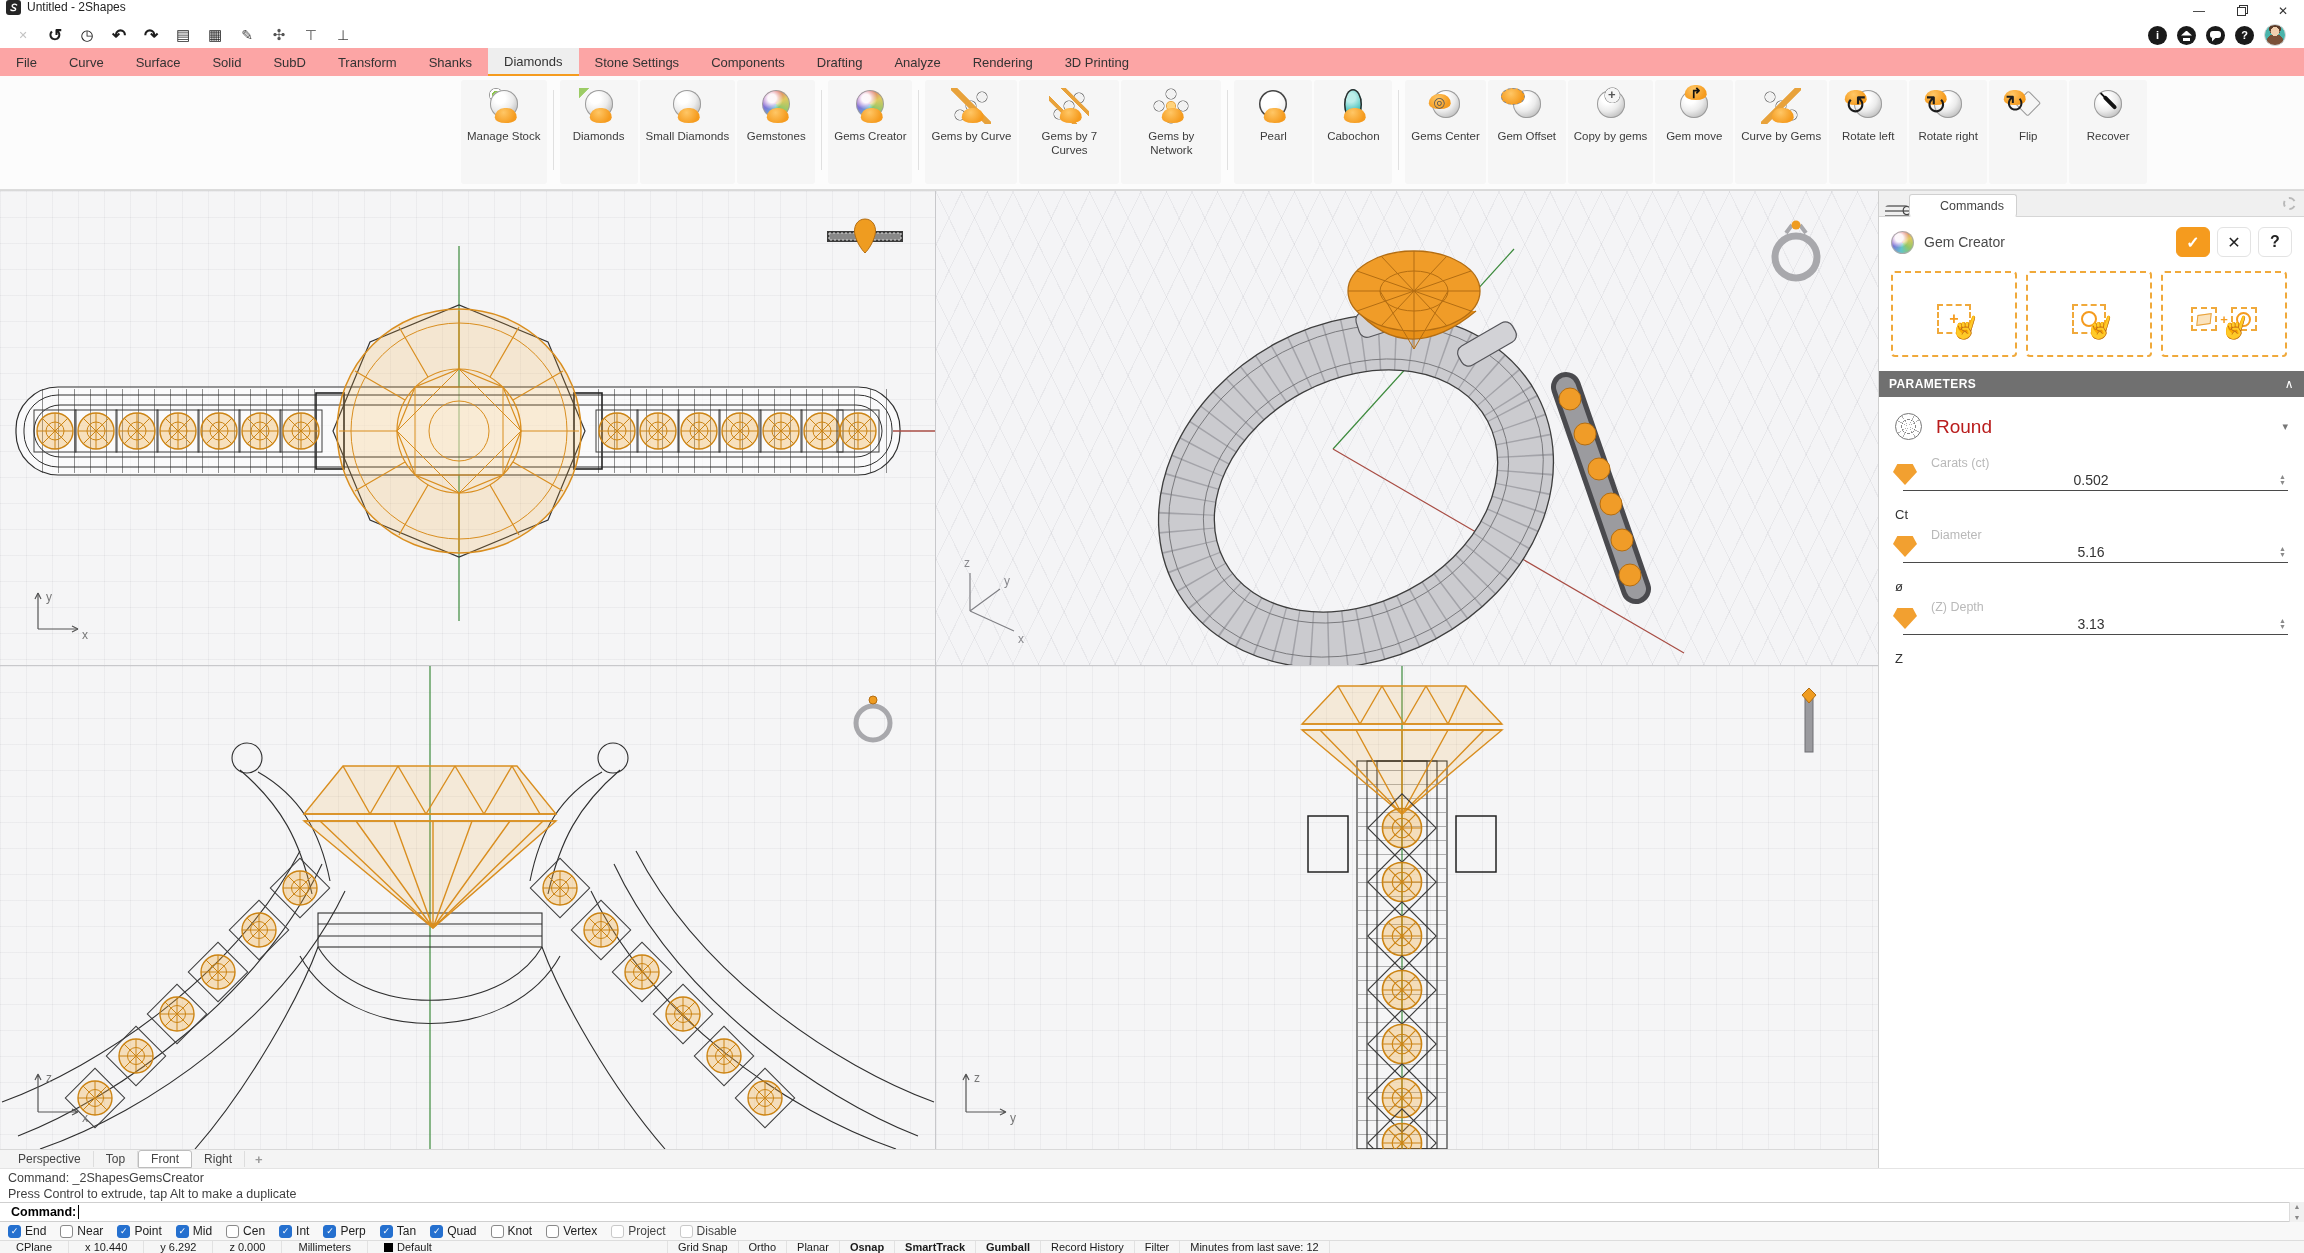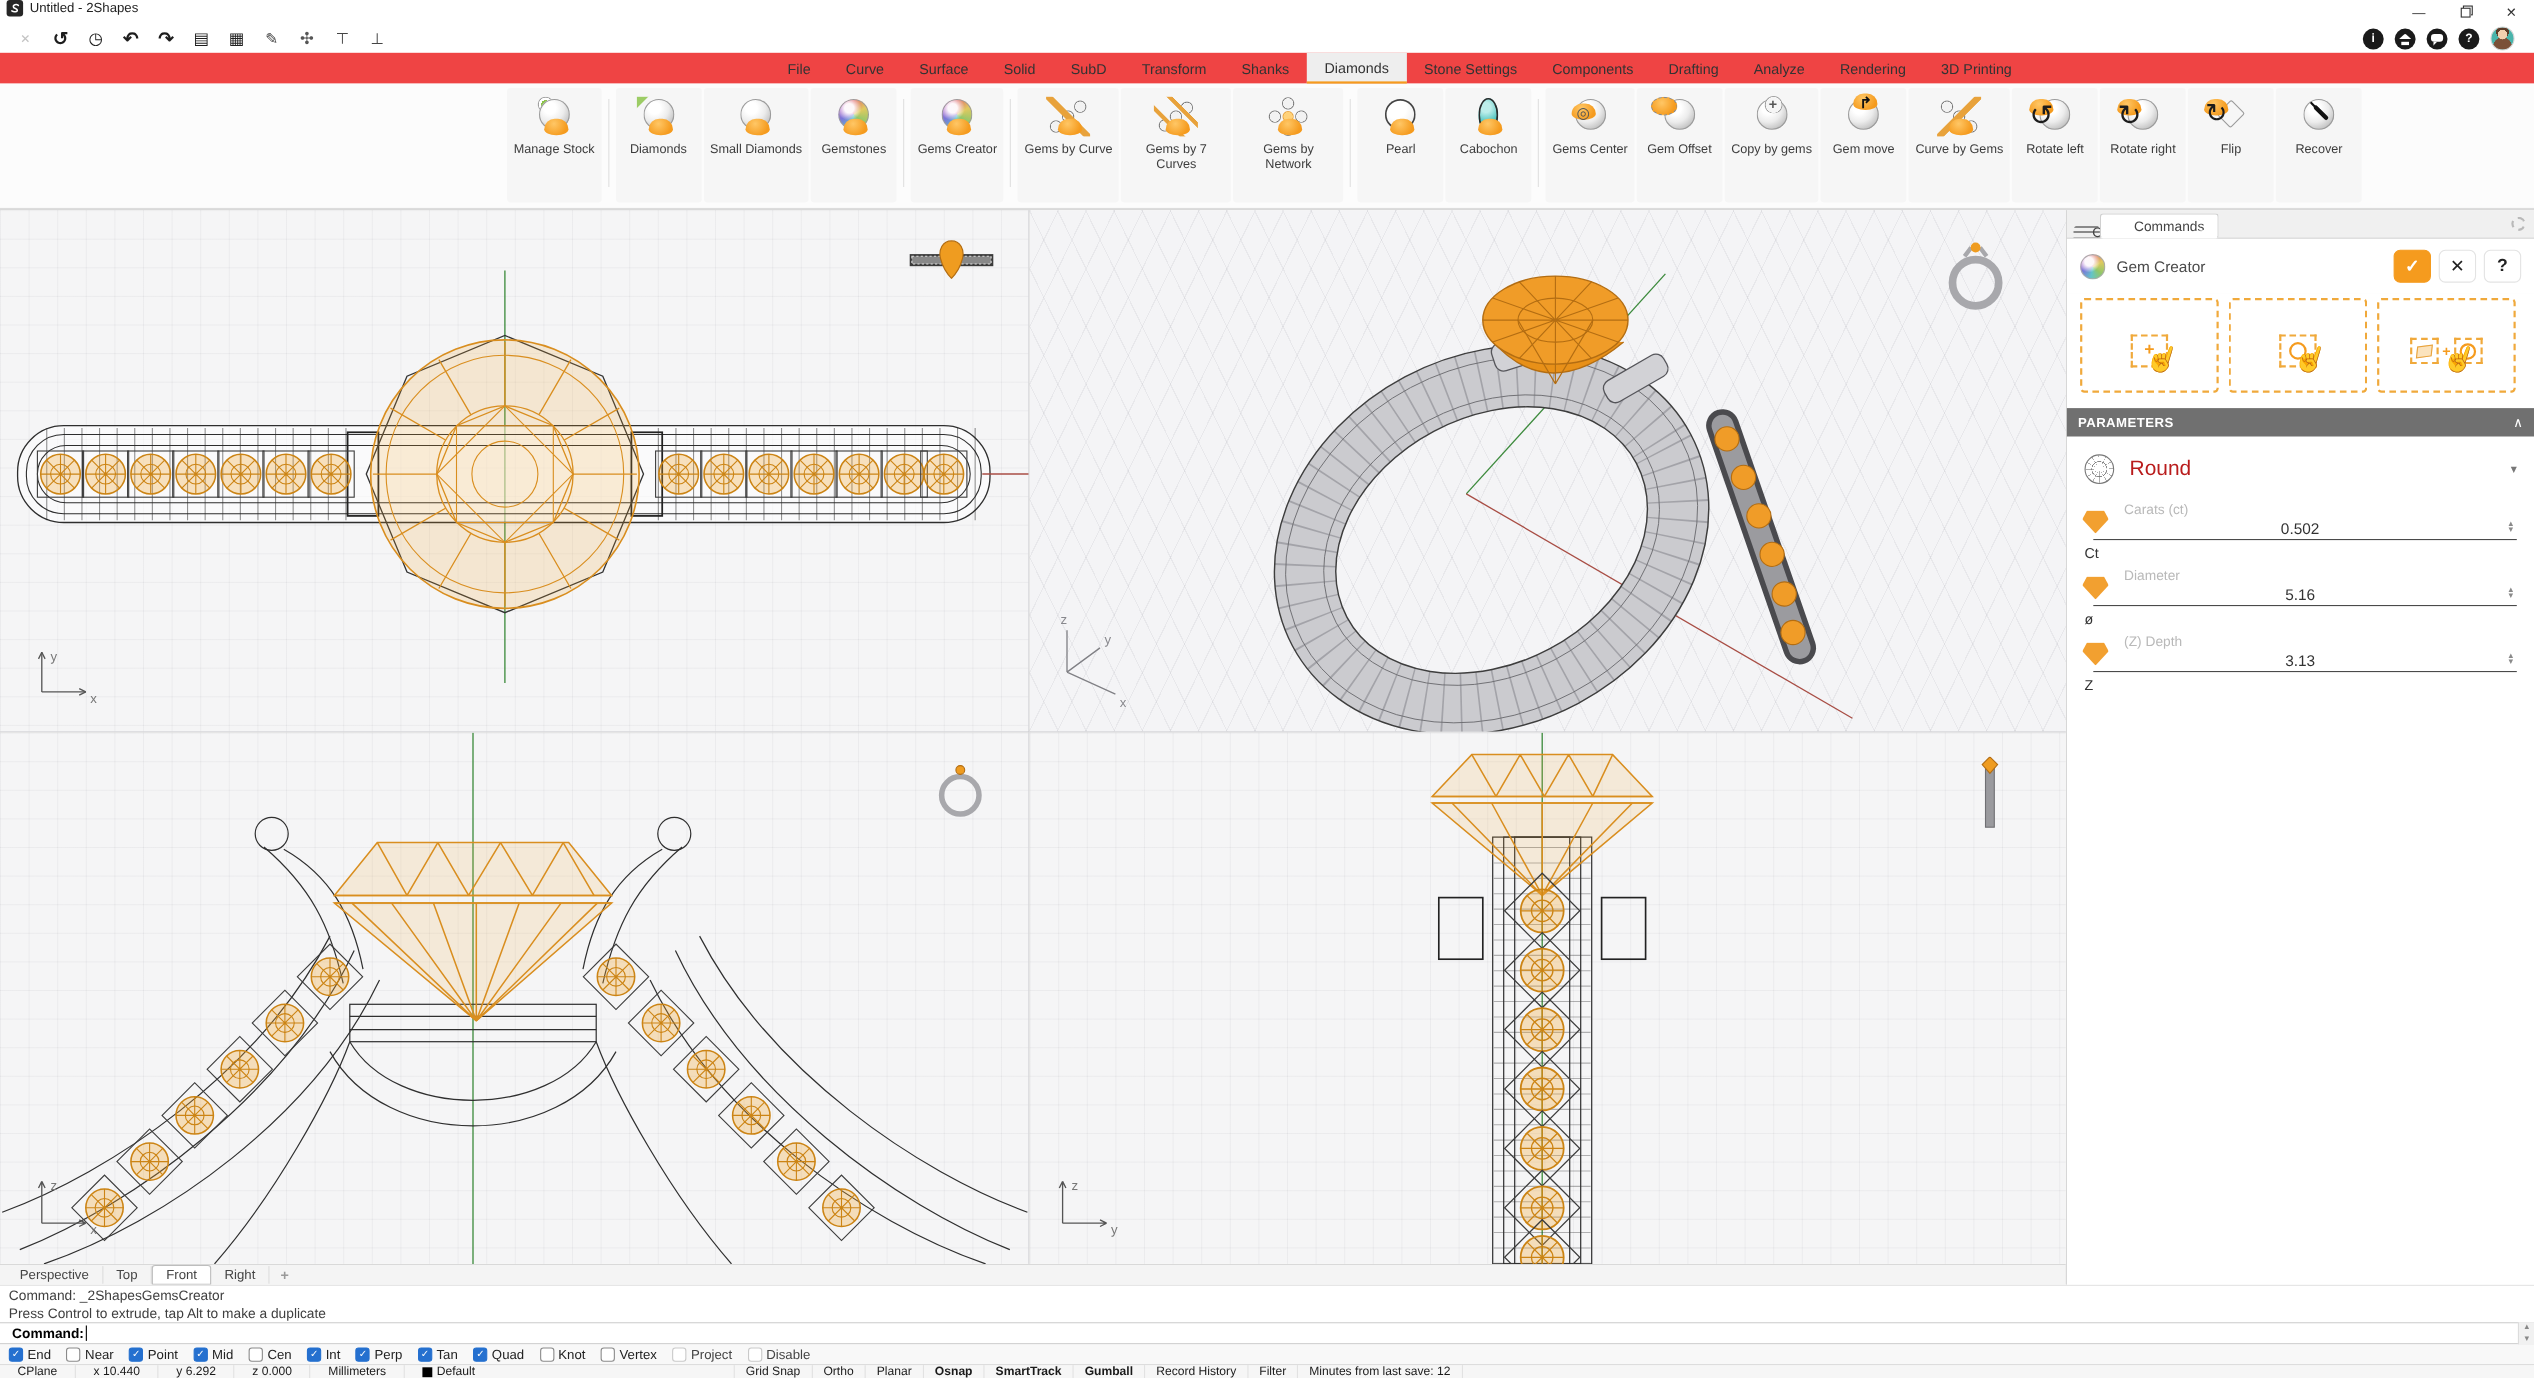--- a/index.html
+++ b/index.html
@@ -28,21 +28,21 @@
 [data-icon="orient-flat-icon"]::after{content:"⊥";font-size:14px;color:#444}
 .qaright{margin-left:auto;display:flex;align-items:center;gap:10px;padding-right:8px}
 .cicon{width:19px;height:19px;border-radius:50%;background:#1a1a1a;color:#fff;display:flex;align-items:center;justify-content:center;font-size:11px;font-weight:bold;position:relative}
 [data-icon="education-icon"]{background:#1a1a1a}
 [data-icon="education-icon"]::before{content:"";position:absolute;top:5px;left:4px;width:11px;height:5px;background:#fff;clip-path:polygon(50% 0,100% 100%,0 100%)}
 [data-icon="education-icon"]::after{content:"";position:absolute;bottom:4px;left:6px;width:7px;height:3px;background:#fff}
 [data-icon="feedback-icon"]::before{content:"";position:absolute;top:5px;left:4px;width:11px;height:7px;border-radius:3px;background:#fff}
 [data-icon="feedback-icon"]::after{content:"";position:absolute;bottom:3px;left:6px;width:4px;height:4px;background:#fff;clip-path:polygon(0 0,100% 0,0 100%)}
 .avatar{width:22px;height:22px;border-radius:50%;background:radial-gradient(circle at 50% 32%,#f0cfae 0 26%,transparent 27%),radial-gradient(circle at 50% 88%,#7a5138 0 42%,transparent 43%),radial-gradient(circle at 50% 20%,#5b3b28 0 30%,transparent 31%),#49b4ab;border:1px solid #d8d8d8}
 
-.ribbontabs{height:28px;display:flex;align-items:stretch;padding-left:700px;background:#ef4444;font-size:13px}
+.ribbontabs{height:28px;display:flex;align-items:stretch;background:#fca5a5;font-size:13px}
 .rtab{display:flex;align-items:center;padding:0 16px;color:#333;cursor:default}
 .rtab.active{background:#eeeeee;border-bottom:2px solid #F59B1E}
 
 .ribbonbar{height:114px;display:flex;align-items:flex-start;padding:4px 6px 0 460px;background:#fcfcfc;border-bottom:1px solid #dcdcdc}
 .rbtn{min-width:78px;max-width:100px;height:104px;background:#f6f6f6;border-radius:3px;margin:0 1px;padding:8px 6px 0;text-align:center;font-size:11.5px;color:#3c3c3c;line-height:1.2;cursor:default;position:relative}
 .rbtn.group-end{margin-right:12px}
 .rbtn.group-end::before{content:"";position:absolute;right:-7px;top:10px;bottom:14px;width:1px;background:#e0e0e0}
 .rbtn .icon{width:40px;height:36px;margin:0 auto 6px;position:relative}
 .rbtn .icon::before{content:"";position:absolute;inset:2px 6px 6px 6px;border-radius:50%;background:radial-gradient(circle at 36% 30%,#ffffff 0 20%,#ececec 48%,#bfbfbf 78%,#9d9d9d 100%);box-shadow:inset 0 0 0 1px #9b9b9b}
 .rbtn .icon::after{position:absolute;font-size:15px}
@@ -118,21 +118,21 @@
 .selrow .caret::after{content:"▾"}
 .roundicon{width:27px;height:27px;border:1.5px solid #777;border-radius:50%;background:repeating-conic-gradient(transparent 0 26deg,rgba(110,110,110,.55) 26deg 30deg),radial-gradient(closest-side,transparent 52%,#888 53% 57%,transparent 58%)}
 .diamicon{width:27px;height:27px;border-radius:50%;background:radial-gradient(circle at 38% 32%,#fff 0 28%,#e6e6e6 55%,#b5b5b5 85%,#8f8f8f 100%);box-shadow:inset 0 0 0 1.5px #8a8a8a}
 .selrow .sellabel{font-size:19px;color:#b91c1c}
 .fieldrow{padding:6px 16px 0;position:relative}
 .fieldrow .flabel{font-size:12.5px;color:#b9b9b9;margin-left:36px}
 .ficon{position:absolute;left:14px;top:14px;width:24px;height:21px;background:#F2A030;clip-path:polygon(50% 100%,0 38%,18% 0,82% 0,100% 38%);display:flex;align-items:flex-start;justify-content:center;font-size:10px;font-weight:bold;color:#3c2800}
 [data-icon="carats-icon"]::after{content:"Ct"}
 [data-icon="diameter-icon"]::after{content:"ø"}
 [data-icon="z-depth-icon"]::after{content:"Z"}
-.fwrap{display:flex;align-items:center;border-bottom:1.5px solid #4a4a4a;margin:2px 0 4px 8px;padding-bottom:2px}
+.fwrap{display:flex;align-items:center;border-bottom:1.5px solid #4a4a4a;margin:2px 0 16px 8px;padding-bottom:2px}
 .fval{flex:1;border:none;outline:none;text-align:center;font-size:14px;color:#333;font-family:"Liberation Sans",sans-serif;background:transparent}
 .spin{display:flex;flex-direction:column;line-height:6px;color:#8a8a8a;font-size:7px;padding-right:2px}
 
 .vptabs{height:20px;display:flex;align-items:center;background:#f4f4f4;padding-left:6px;font-size:12px;color:#444;border-top:1px solid #d9d9d9}
 .vptab{padding:1px 12px;border-right:1px solid #ddd;cursor:default}
 .vptab.active{background:#fff;border:1px solid #bdbdbd;border-radius:3px 3px 0 0}
 .vtmove{margin-left:10px;color:#999;font-weight:bold;font-size:13px}
 
 .cmdhist{height:34px;background:#fff;font-size:12.5px;color:#3f3f3f;padding:1px 8px;border-top:1px solid #e4e4e4;position:relative}
 .cmdhist div{line-height:16px}

